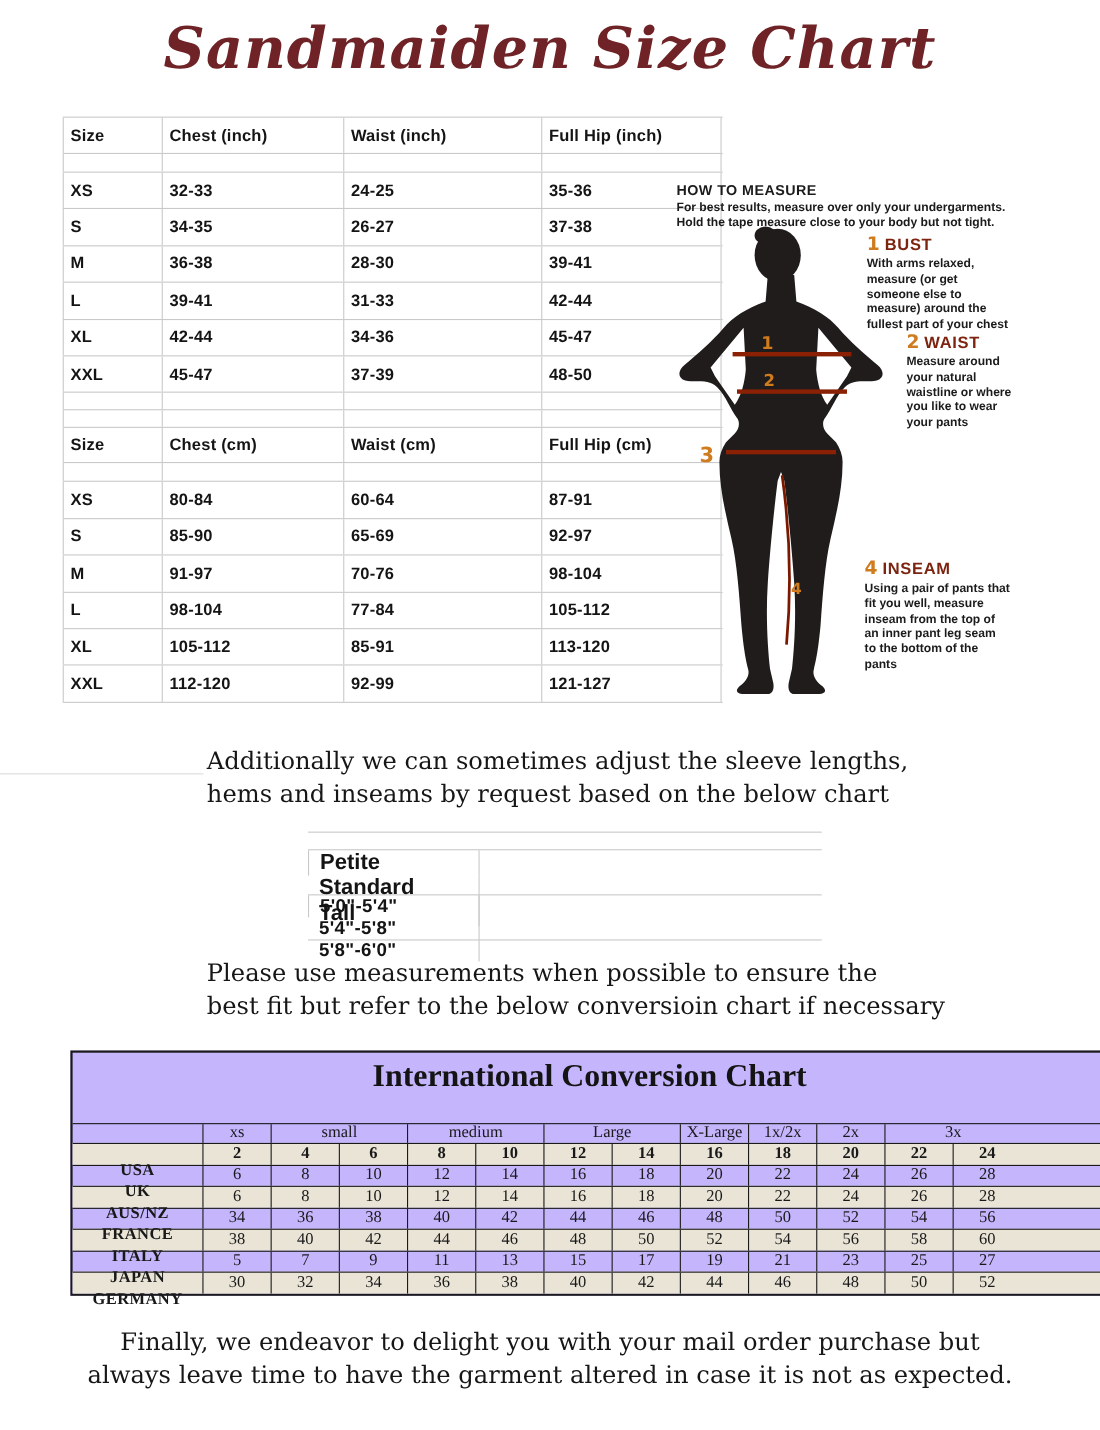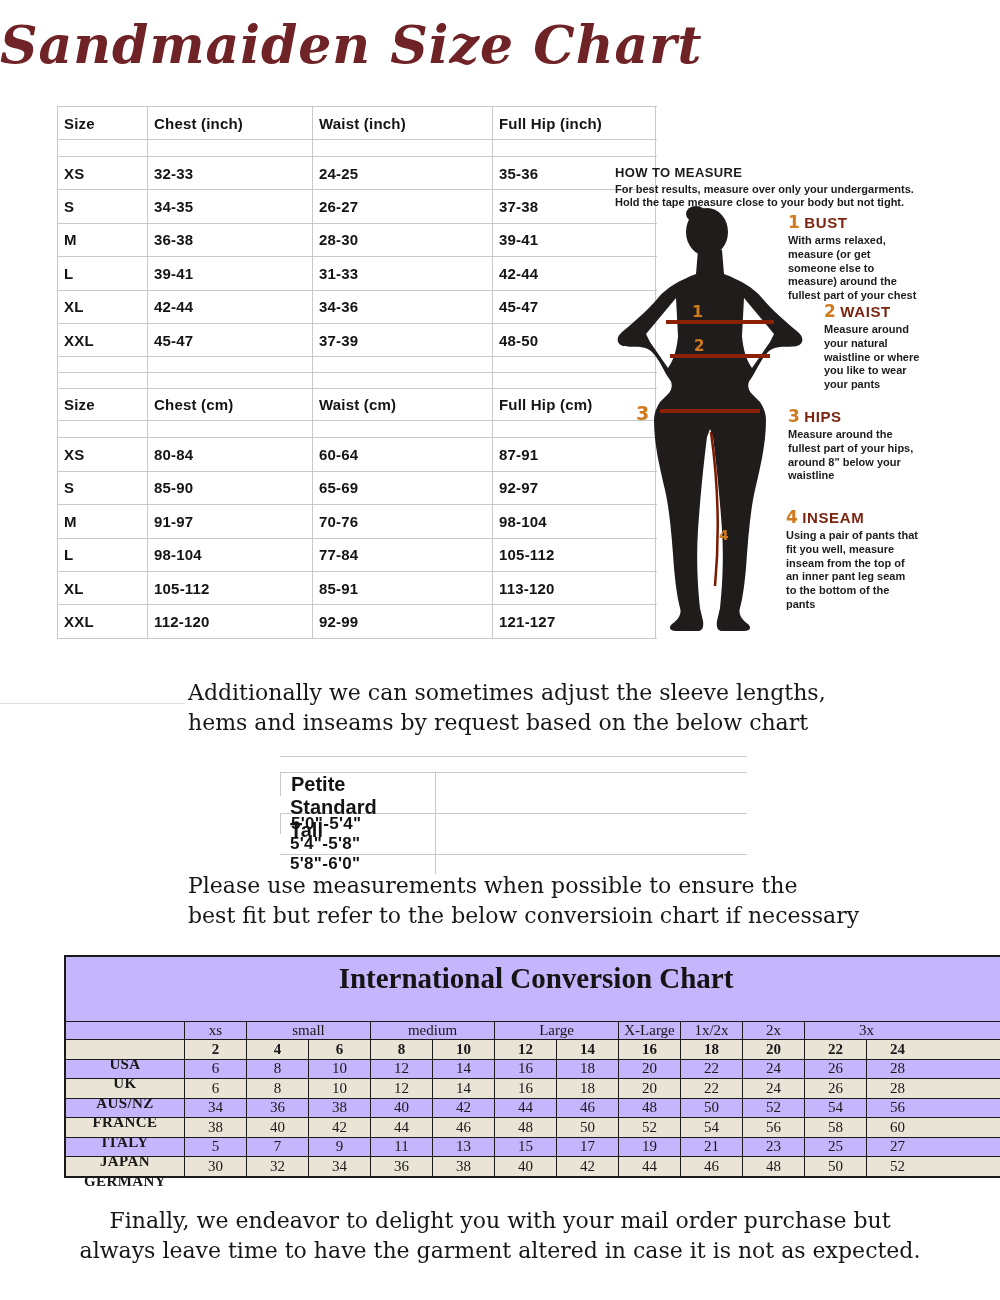--- a/index.html
+++ b/index.html
@@ -2,21 +2,21 @@
 <html><head>
 <meta charset="utf-8">
 <style>
   * { margin:0; padding:0; box-sizing:border-box; }
   html,body { width:1000px; height:1300px; background:#ffffff; font-family:"Liberation Sans", sans-serif; color:#111; }
   .abs { position:absolute; }
   #page { position:relative; width:1000px; height:1300px; overflow:hidden; background:#fff; }
 
   
   #main-title {
-    top:14px; left:0; width:1000px; 
+    top:14px; left:0; width:1000px; text-align:center;
     font-family:"DejaVu Serif", serif; font-style:italic; font-weight:bold;
     font-size:52px; letter-spacing:1px; color:#6f2326;
   }
 
   
   #size-grid { top:106px; left:57px; width:600px; border-top:1px solid #c9c9c9; }
   .sg-row { display:flex; border-bottom:1px solid #c9c9c9; }
   .sg-cell { border-right:1px solid #c9c9c9; padding-left:6px; display:flex; align-items:center;
              font-weight:bold; font-size:15px; letter-spacing:.2px; color:#141414; }
   .sg-cell:first-child { border-left:1px solid #c9c9c9; }
@@ -273,30 +273,20 @@
     <div class="step-head">
       <span class="step-num">2</span>
       <span class="step-label">WAIST</span>
     </div>
     <div class="step-text prelines">Measure around
 your natural
 waistline or where
 you like to wear
 your pants</div>
   </div>
-  <div id="step-3" class="step">
-    <div class="step-head">
-      <span class="step-num">3</span>
-      <span class="step-label">HIPS</span>
-    </div>
-    <div class="step-text prelines">Measure around  the
-fullest part of your hips,
-around  8" below your
-waistline</div>
-  </div>
   <div id="step-4" class="step">
     <div class="step-head">
       <span class="step-num">4</span>
       <span class="step-label">INSEAM</span>
     </div>
     <div class="step-text prelines">Using a pair of pants that
 fit you well, measure
 inseam from the top of
 an inner pant leg seam
 to the bottom of the

